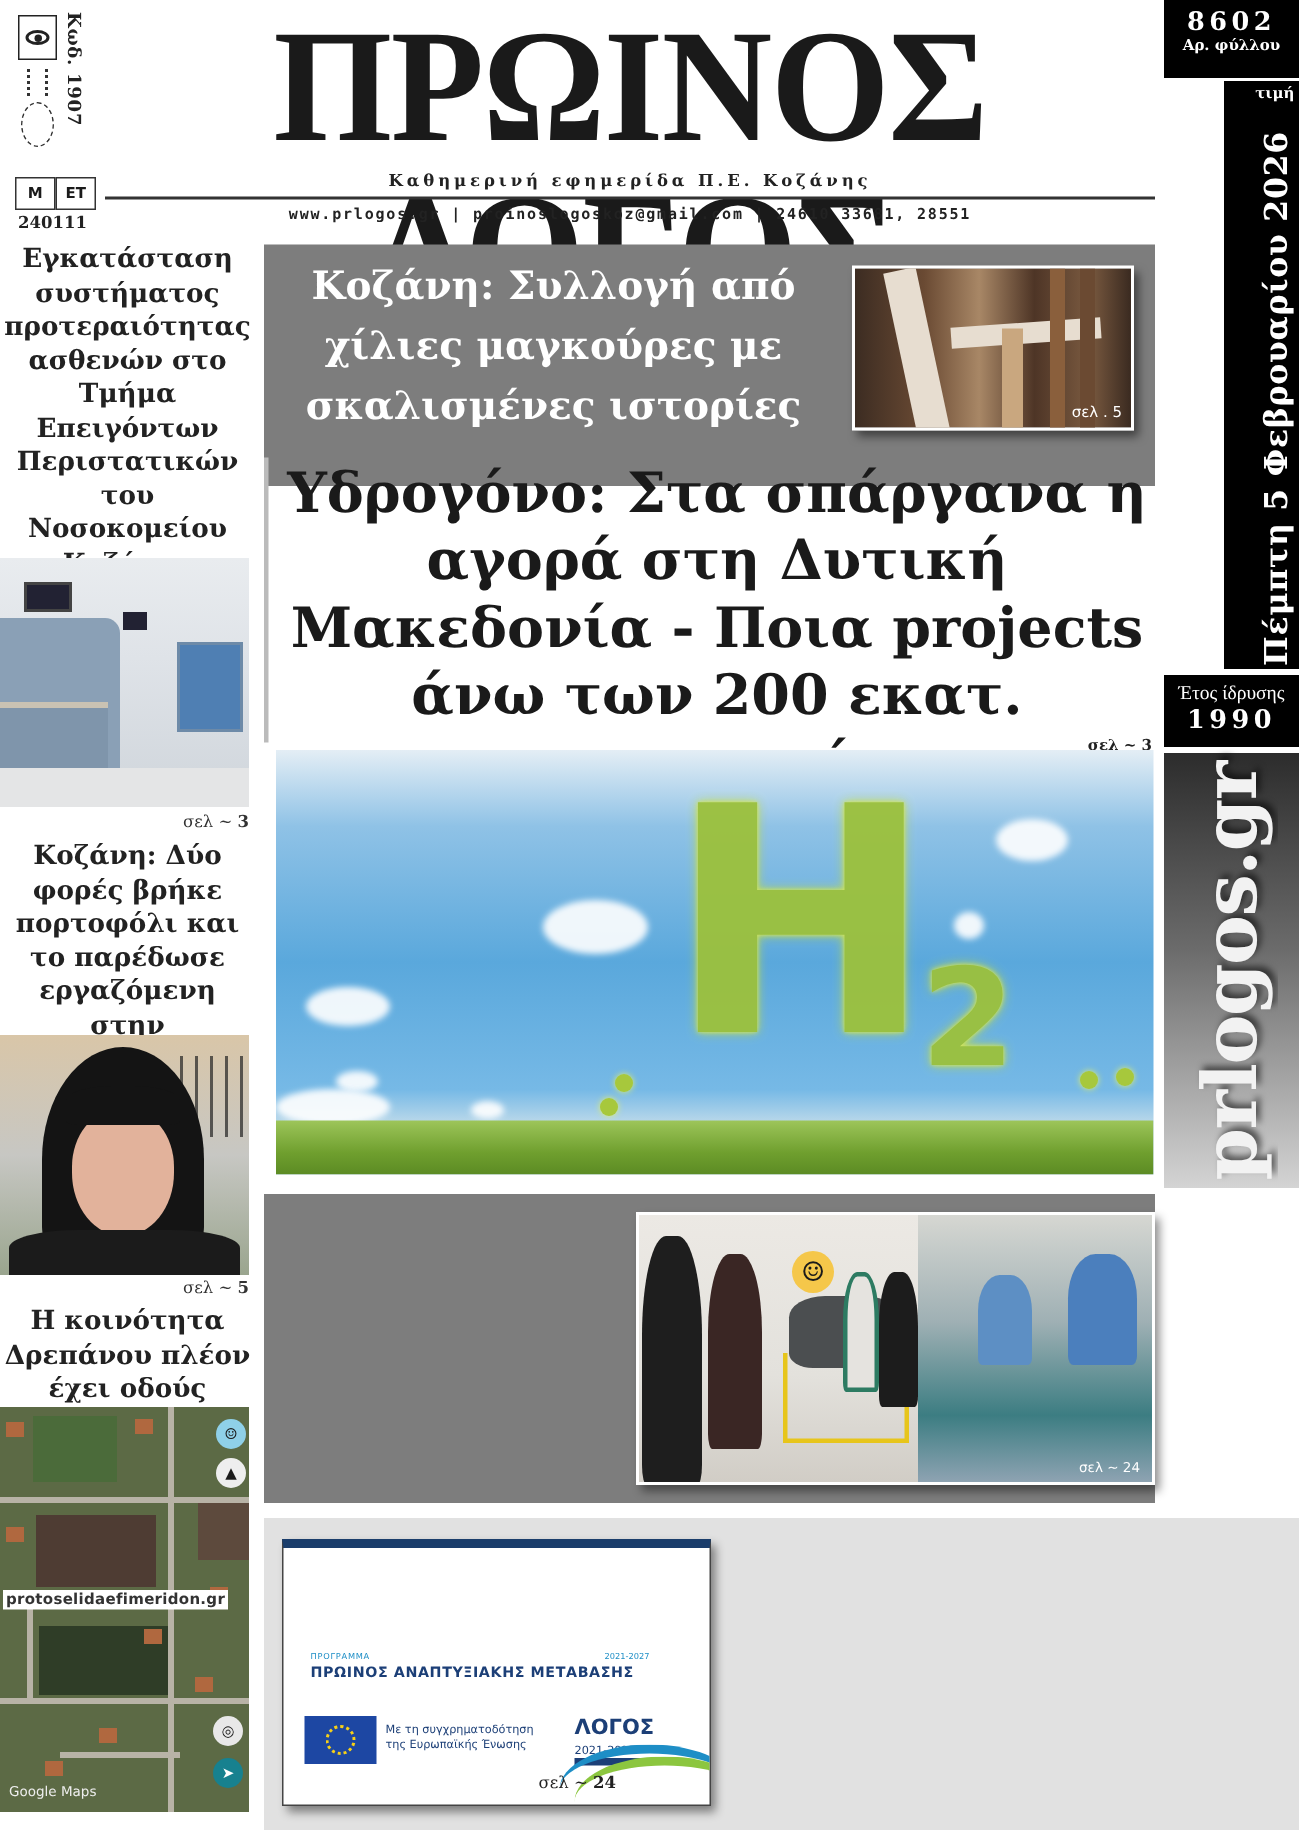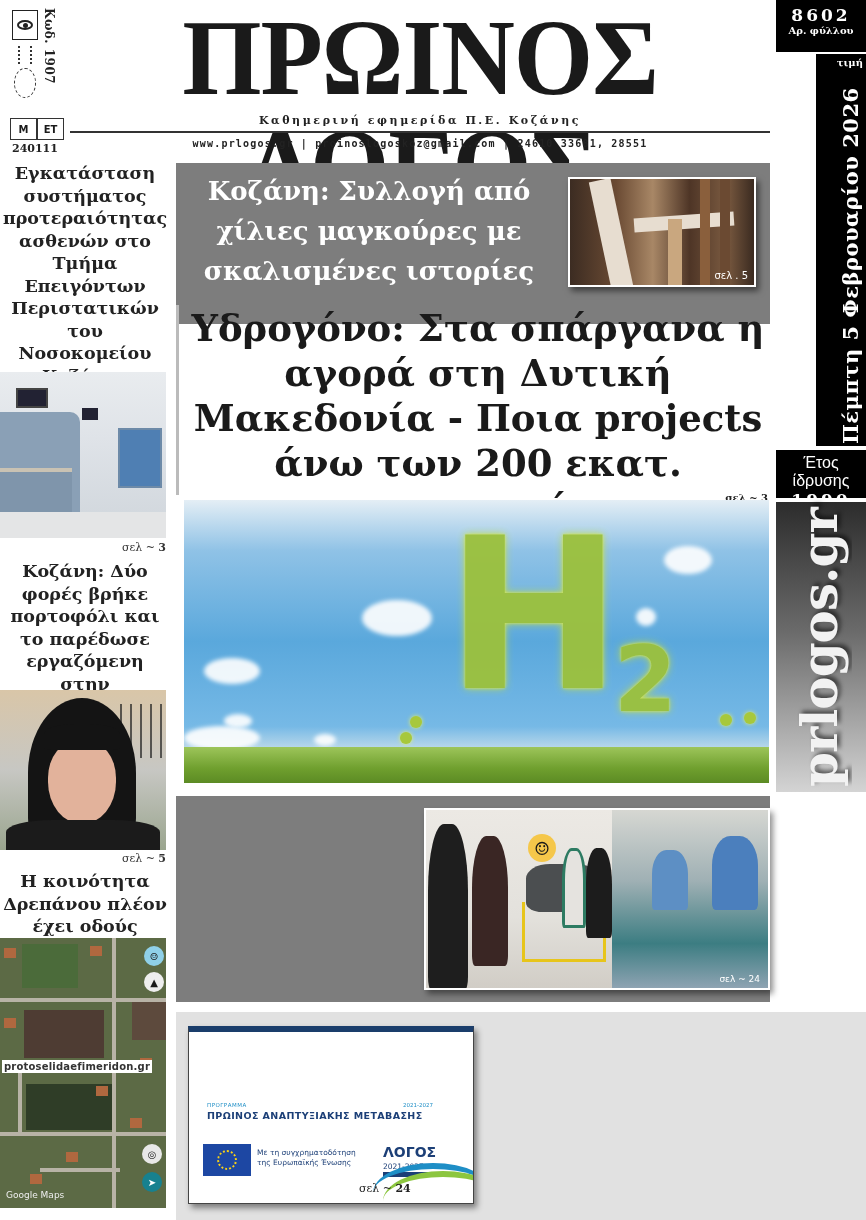--- a/index.html
+++ b/index.html
@@ -26,21 +26,21 @@
   .contact { left: 70px; top: 138px; width: 700px; text-align: center; font-family: "DejaVu Sans Mono", monospace; font-weight: bold; font-size: 10px; letter-spacing: 1.2px; color: #222; }
 
   
   .rcol-top { left: 776px; top: 0; width: 90px; height: 52px; background: #000; color: #fff; text-align: center; }
   .rcol-top .num { font-family: "DejaVu Serif", serif; font-weight: bold; font-size: 17px; letter-spacing: 3px; padding-top: 5px; }
   .rcol-top .lbl { font-family: "DejaVu Serif", serif; font-weight: bold; font-size: 10px; }
   .rcol-date { left: 816px; top: 54px; width: 106px; height: 392px; background: #000; color: #fff; }
   .rcol-date .price { position: absolute; top: 3px; width: 100%; text-align: center; font-family: "DejaVu Serif", serif; font-weight: bold; font-size: 10px; }
   .rcol-date .date { position: absolute; left: 22px; top: 20px; height: 370px; writing-mode: vertical-rl; transform: rotate(180deg); font-family: "DejaVu Serif", serif; font-weight: bold; font-size: 21px; letter-spacing: 0.5px; text-align: left; white-space: nowrap; }
   .rcol-year { left: 776px; top: 450px; width: 90px; height: 48px; background: #000; color: #fff; text-align: center; }
-  .rcol-year .lbl { font-family: Liberation Sans, sans-serif; font-size: 16px; padding-top: 4px; }
+  .rcol-year .lbl { font-family: Liberation Serif, serif; font-size: 13px; padding-top: 4px; }
   .rcol-year .year { font-family: "DejaVu Serif", serif; font-weight: bold; font-size: 17px; letter-spacing: 3px; }
   .rcol-brand { left: 776px; top: 502px; width: 90px; height: 290px; background: linear-gradient(180deg, #2c2c2c 0%, #6b6b6b 45%, #d4d4d4 100%); }
   .rcol-brand .brand { position: absolute; left: 14px; top: 6px; height: 280px; writing-mode: vertical-rl; transform: rotate(180deg); font-family: "DejaVu Serif", serif; font-weight: bold; font-size: 50px; color: #f2f2f2; text-shadow: 3px 3px 4px rgba(0,0,0,0.55); letter-spacing: -1px; white-space: nowrap; text-align: center; }
 
   
   .side-head { font-family: "DejaVu Serif", serif; font-weight: bold; color: #222; text-align: center; line-height: 22.5px; }
   .side-h1 { left: 0; top: 162px; width: 170px; font-size: 17.5px; }
   .side-h2 { left: 0; top: 560px; width: 170px; font-size: 17.5px; }
   .side-h3 { left: 0; top: 870px; width: 170px; font-size: 17.5px; }
   .pg { font-family: "DejaVu Serif", serif; font-size: 11px; color: #333; text-align: right; }

